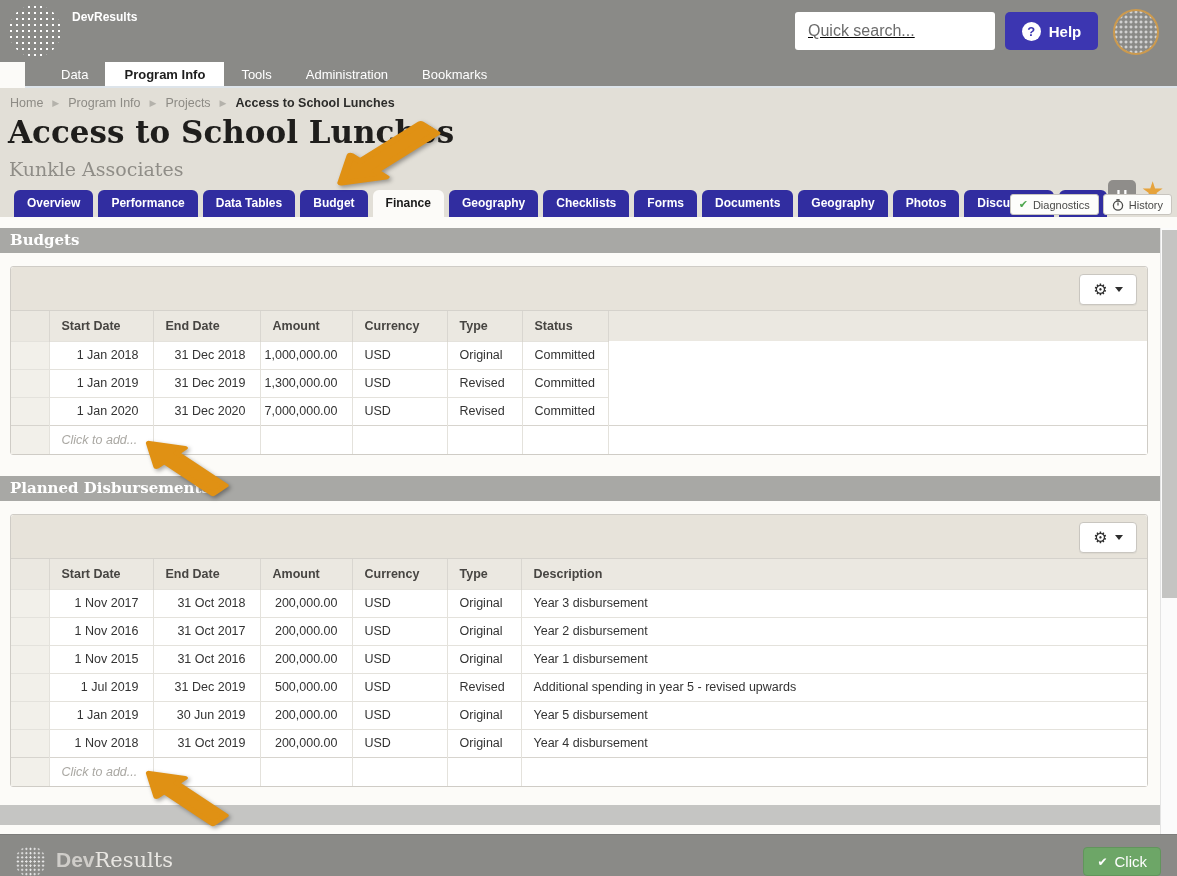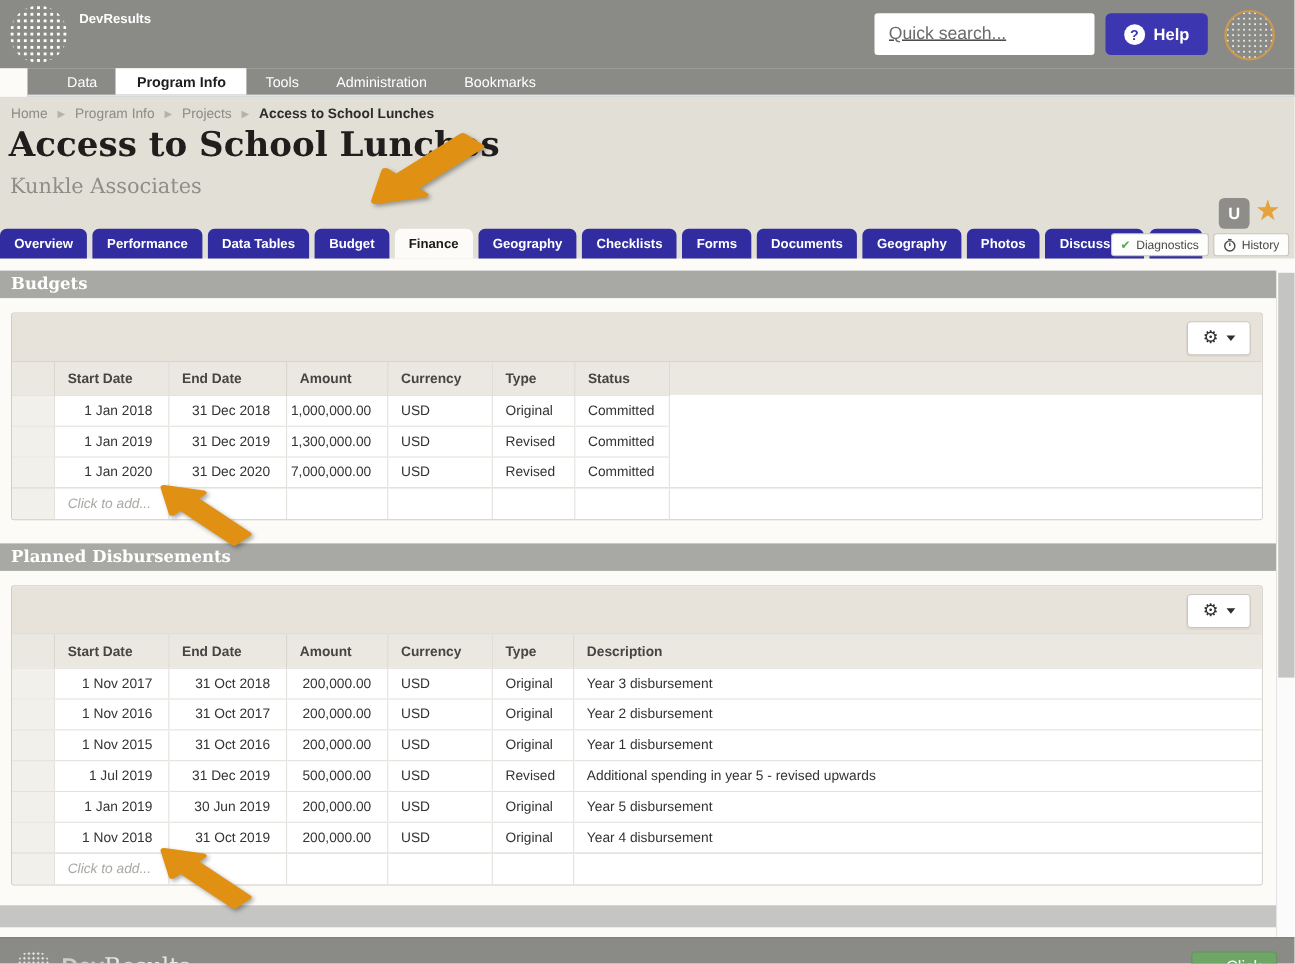--- a/index.html
+++ b/index.html
@@ -19,32 +19,32 @@
   .help-btn { position:absolute; left:1005px; top:12px; width:93px; height:38px; background:#3c36b1; border-radius:5px; color:#fff; font-size:15px; font-weight:bold; display:flex; align-items:center; justify-content:center; gap:8px; cursor:pointer; }
   .help-q { width:19px; height:19px; background:#fff; color:#3c36b1; border-radius:50%; font-size:13px; font-weight:bold; display:flex; align-items:center; justify-content:center; }
   .avatar { position:absolute; left:1113px; top:9px; width:46px; height:46px; border-radius:50%; border:2px solid #cc9a4e; background-color:#8a8a87; background-image:radial-gradient(circle,#e9e9e9 1.1px,rgba(255,255,255,0) 1.3px); background-size:5px 5px; background-position:center; cursor:pointer; }
 
   
   .nav { position:relative; height:26px; background:#8a8a87; border-bottom:2px solid #dde4ea; display:flex; padding-left:19px;margin-left:25px; }
   .nav-item { color:#fff; font-size:13px; line-height:26px; padding:0 17px; cursor:pointer; }
   .nav-item.active { background:#fff; color:#1d1d1d; font-weight:bold; padding:0 19px; }
 
   
-  .page-head { position:relative; height:147px; background:#e2dfd7; }
+  .page-head { position:relative; height:129px; background:#e2dfd7; }
   .breadcrumb { position:absolute; left:10px; top:8px; font-size:12.5px; color:#8d8b85; display:flex; align-items:center; gap:9px; }
   .crumb { cursor:pointer; }
   .crumb.current { color:#2c2c2a; font-weight:bold; cursor:default; }
   .crumb-sep { color:#b4b2ab; font-size:9px; }
   .org-badge { position:absolute; left:1108px; top:92px; width:28px; height:28px; background:#8f8d8a; border-radius:5px; color:#fff; font-weight:bold; font-size:15px; display:flex; align-items:center; justify-content:center; cursor:pointer; }
   .fav-star { position:absolute; left:1141px; top:88px; font-size:26px; color:#e6a33c; cursor:pointer; }
   .page-title { position:absolute; left:8px; top:26px; font-family:"DejaVu Serif", serif; font-size:31px; font-weight:600; color:#1f1e1c; }
   .page-subtitle { position:absolute; left:9px; top:70px; font-family:"DejaVu Serif", serif; font-size:19px; color:#8f8d87; }
 
   
-  .tabs-row { position:absolute; left:0; bottom:0; display:flex; gap:5px; }
+  .tabs-row { position:absolute; left:14px; bottom:0; display:flex; gap:5px; }
   .tab { display:block; height:27px; line-height:27px; padding:0 13px; background:#312da0; color:#fff; font-size:12px; font-weight:600; border-radius:6px 6px 0 0; cursor:pointer; }
   .tab.active { background:#fcfbf8; color:#1a1a1a; font-weight:bold; }
   .side-btns { position:absolute; right:5px; bottom:2px; display:flex; gap:4px; }
   .side-btn { height:21px; background:#fdfdfb; border:1px solid #c8c5bf; border-radius:3px; font-size:11px; color:#4a4a48; display:flex; align-items:center; gap:5px; padding:0 8px; cursor:pointer; }
   .check-green { color:#4ea74e; font-size:11px; }
 
   
   .content { position:relative; height:606px; background:#fcfbf8; }
   .content-inner { width:1160px; }
   .section-bar { margin:11px 0 0 0; height:25px; background:#a8a8a5; color:#fff; font-family:"DejaVu Serif", serif; font-size:15px; font-weight:600; line-height:25px; padding-left:10px; }

